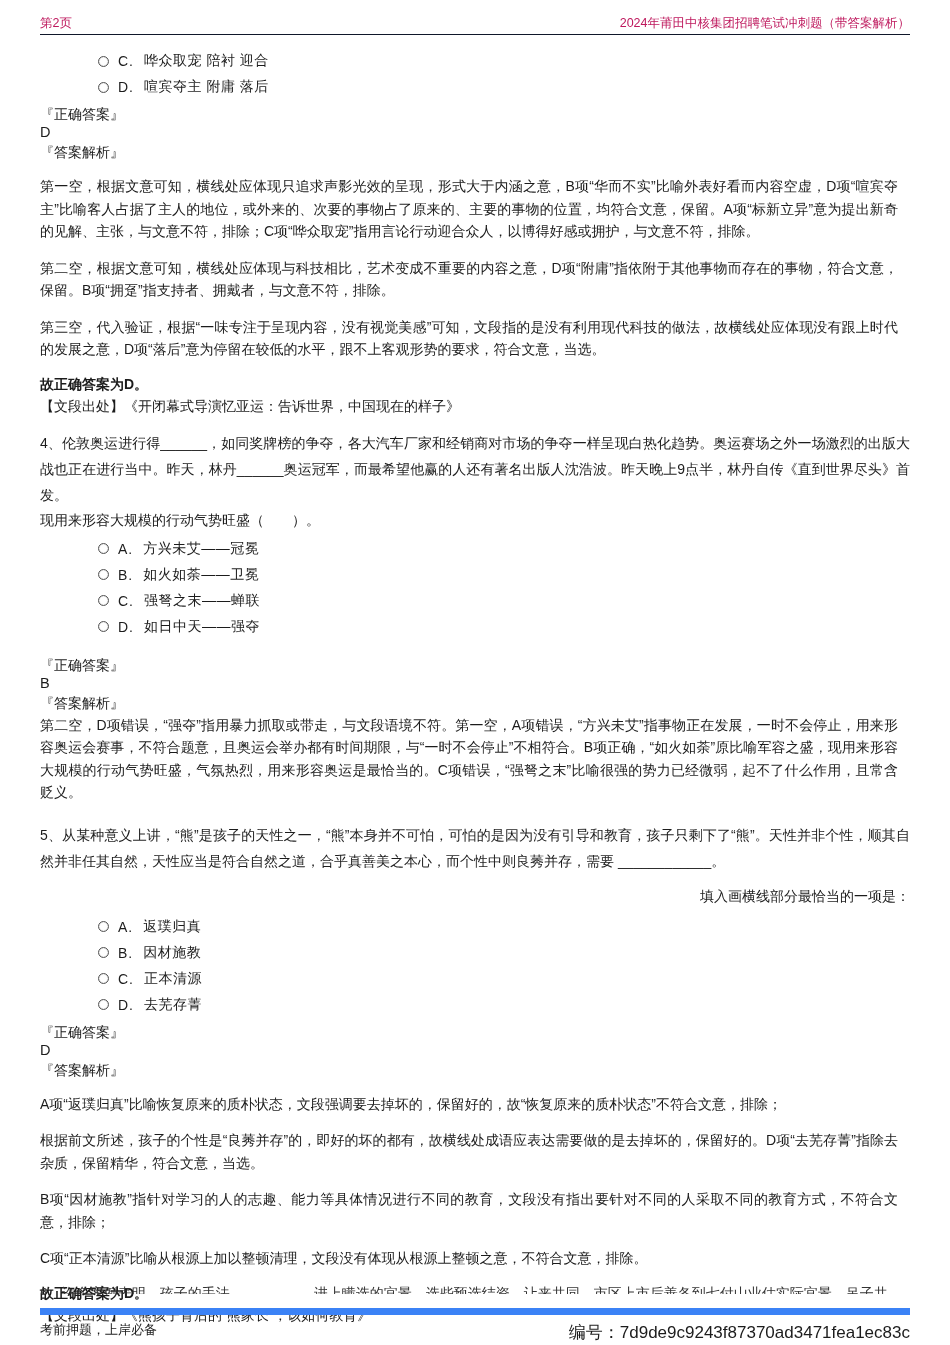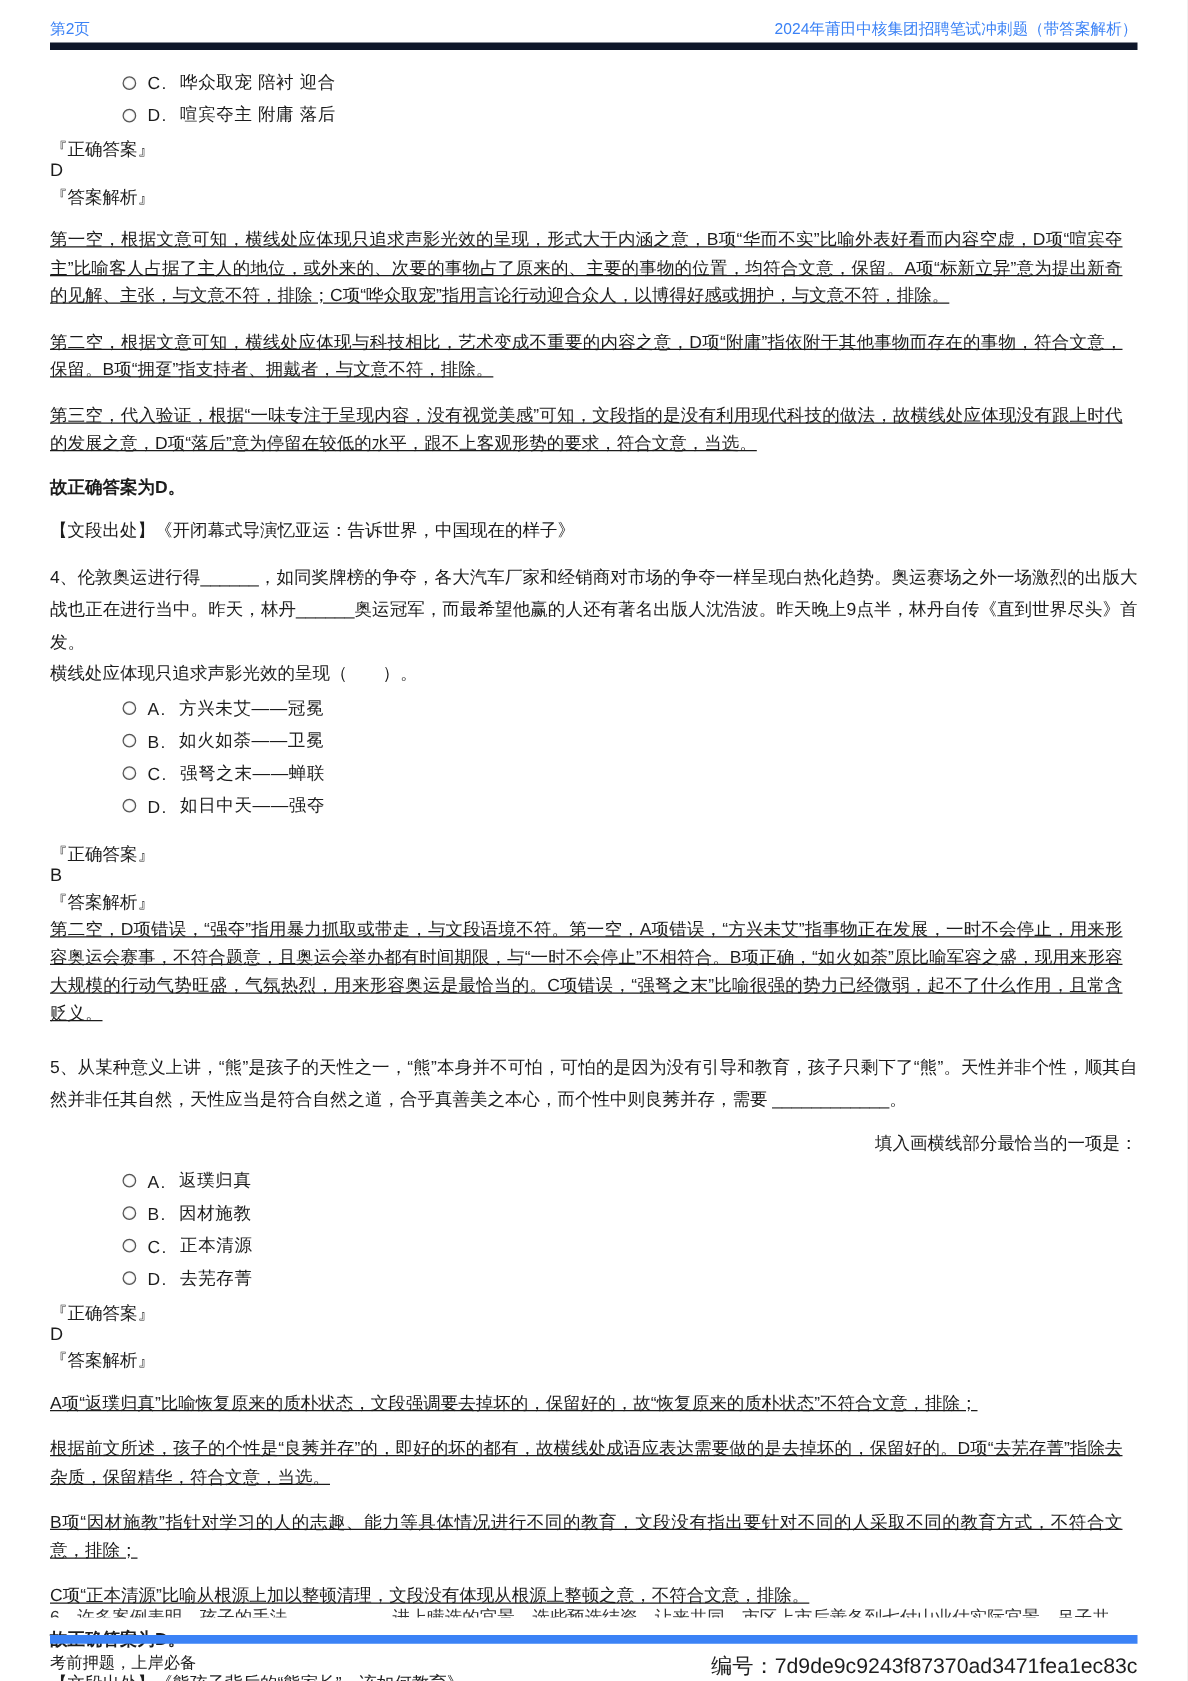--- a/index.html
+++ b/index.html
@@ -12,41 +12,41 @@
     font-family:"Liberation Sans", serif;
     color:#1c1c1c;
     font-size:14px;
     box-sizing:border-box;
   }
   .content{padding:0 40px;}
   
   .header{
     display:flex;justify-content:space-between;align-items:flex-end;
     padding:15px 0 2px 0;
-    border-bottom:6px solid #0f172a;
-    font-size:12.5px;color:#3b82f6;
+    border-bottom:1px solid #0f172a;
+    font-size:12.5px;color:#be185d;
   }
   
   .opts{margin-top:13px;}
   .opt-row{display:flex;align-items:center;height:26px;margin-left:58px;}
   .radio{
     width:9px;height:9px;border:1px solid #555;border-radius:50%;
     background:#fff;flex:0 0 auto;box-shadow:inset 0 0 1px #999;
   }
   .opt-letter{font-family:"Liberation Sans", sans-serif;margin:0 10px 0 9px;letter-spacing:1px;}
   .opt-text{letter-spacing:0.5px;}
   
   .ans-label{line-height:18px;margin-top:5px;}
   .ans-value{line-height:19px;font-family:"Liberation Sans", sans-serif;font-size:14.5px;}
   .expl-label{line-height:18px;margin-top:1px;}
-  .para{margin:10px 12px 0 0;line-height:22.5px;text-align:justify;text-decoration:underline;}
+  .para{margin:10px 12px 0 0;line-height:22.5px;text-align:justify;}
   .para-gap{margin-top:14px;}
   .para-tight{margin-top:2px;}
   .concl{margin-top:12px;line-height:22px;font-weight:bold;}
-  .source{margin-top:13px;line-height:22px;}
+  .source{line-height:22px;}
   .stem{margin:13px 0 0 0;line-height:26px;text-align:justify;}
   .instr{margin:0;line-height:24px;}
   .gap-before-ans{margin-top:16px;}
   
   .clip-line{
     position:absolute;left:40px;right:24px;top:1284px;
     height:10px;overflow:hidden;line-height:19px;
     white-space:nowrap;font-size:14px;color:#333;
   }
   
@@ -88,21 +88,21 @@
     <div class="expl-label">『答案解析』</div>
 
     <p class="para para-gap">第一空，根据文意可知，横线处应体现只追求声影光效的呈现，形式大于内涵之意，B项“华而不实”比喻外表好看而内容空虚，D项“喧宾夺主”比喻客人占据了主人的地位，或外来的、次要的事物占了原来的、主要的事物的位置，均符合文意，保留。A项“标新立异”意为提出新奇的见解、主张，与文意不符，排除；C项“哗众取宠”指用言论行动迎合众人，以博得好感或拥护，与文意不符，排除。</p>
     <p class="para para-gap">第二空，根据文意可知，横线处应体现与科技相比，艺术变成不重要的内容之意，D项“附庸”指依附于其他事物而存在的事物，符合文意，保留。B项“拥趸”指支持者、拥戴者，与文意不符，排除。</p>
     <p class="para para-gap">第三空，代入验证，根据“一味专注于呈现内容，没有视觉美感”可知，文段指的是没有利用现代科技的做法，故横线处应体现没有跟上时代的发展之意，D项“落后”意为停留在较低的水平，跟不上客观形势的要求，符合文意，当选。</p>
 
     <div class="concl">故正确答案为D。</div>
     <div class="source">【文段出处】《开闭幕式导演忆亚运：告诉世界，中国现在的样子》</div>
 
     <p class="stem">4、伦敦奥运进行得______，如同奖牌榜的争夺，各大汽车厂家和经销商对市场的争夺一样呈现白热化趋势。奥运赛场之外一场激烈的出版大战也正在进行当中。昨天，林丹______奥运冠军，而最希望他赢的人还有著名出版人沈浩波。昨天晚上9点半，林丹自传《直到世界尽头》首发。</p>
-    <div class="instr">横线处应体现只追求声影光效的呈现（　　）。</div>
+    <div class="instr">现用来形容大规模的行动气势旺盛（　　）。</div>
 
     <div class="opts" style="margin-top:4px;">
       <div class="opt-row">
         <span class="radio"></span>
         <span class="opt-letter">A.</span>
         <span class="opt-text">方兴未艾——冠冕</span>
       </div>
       <div class="opt-row">
         <span class="radio"></span>
         <span class="opt-letter">B.</span>

